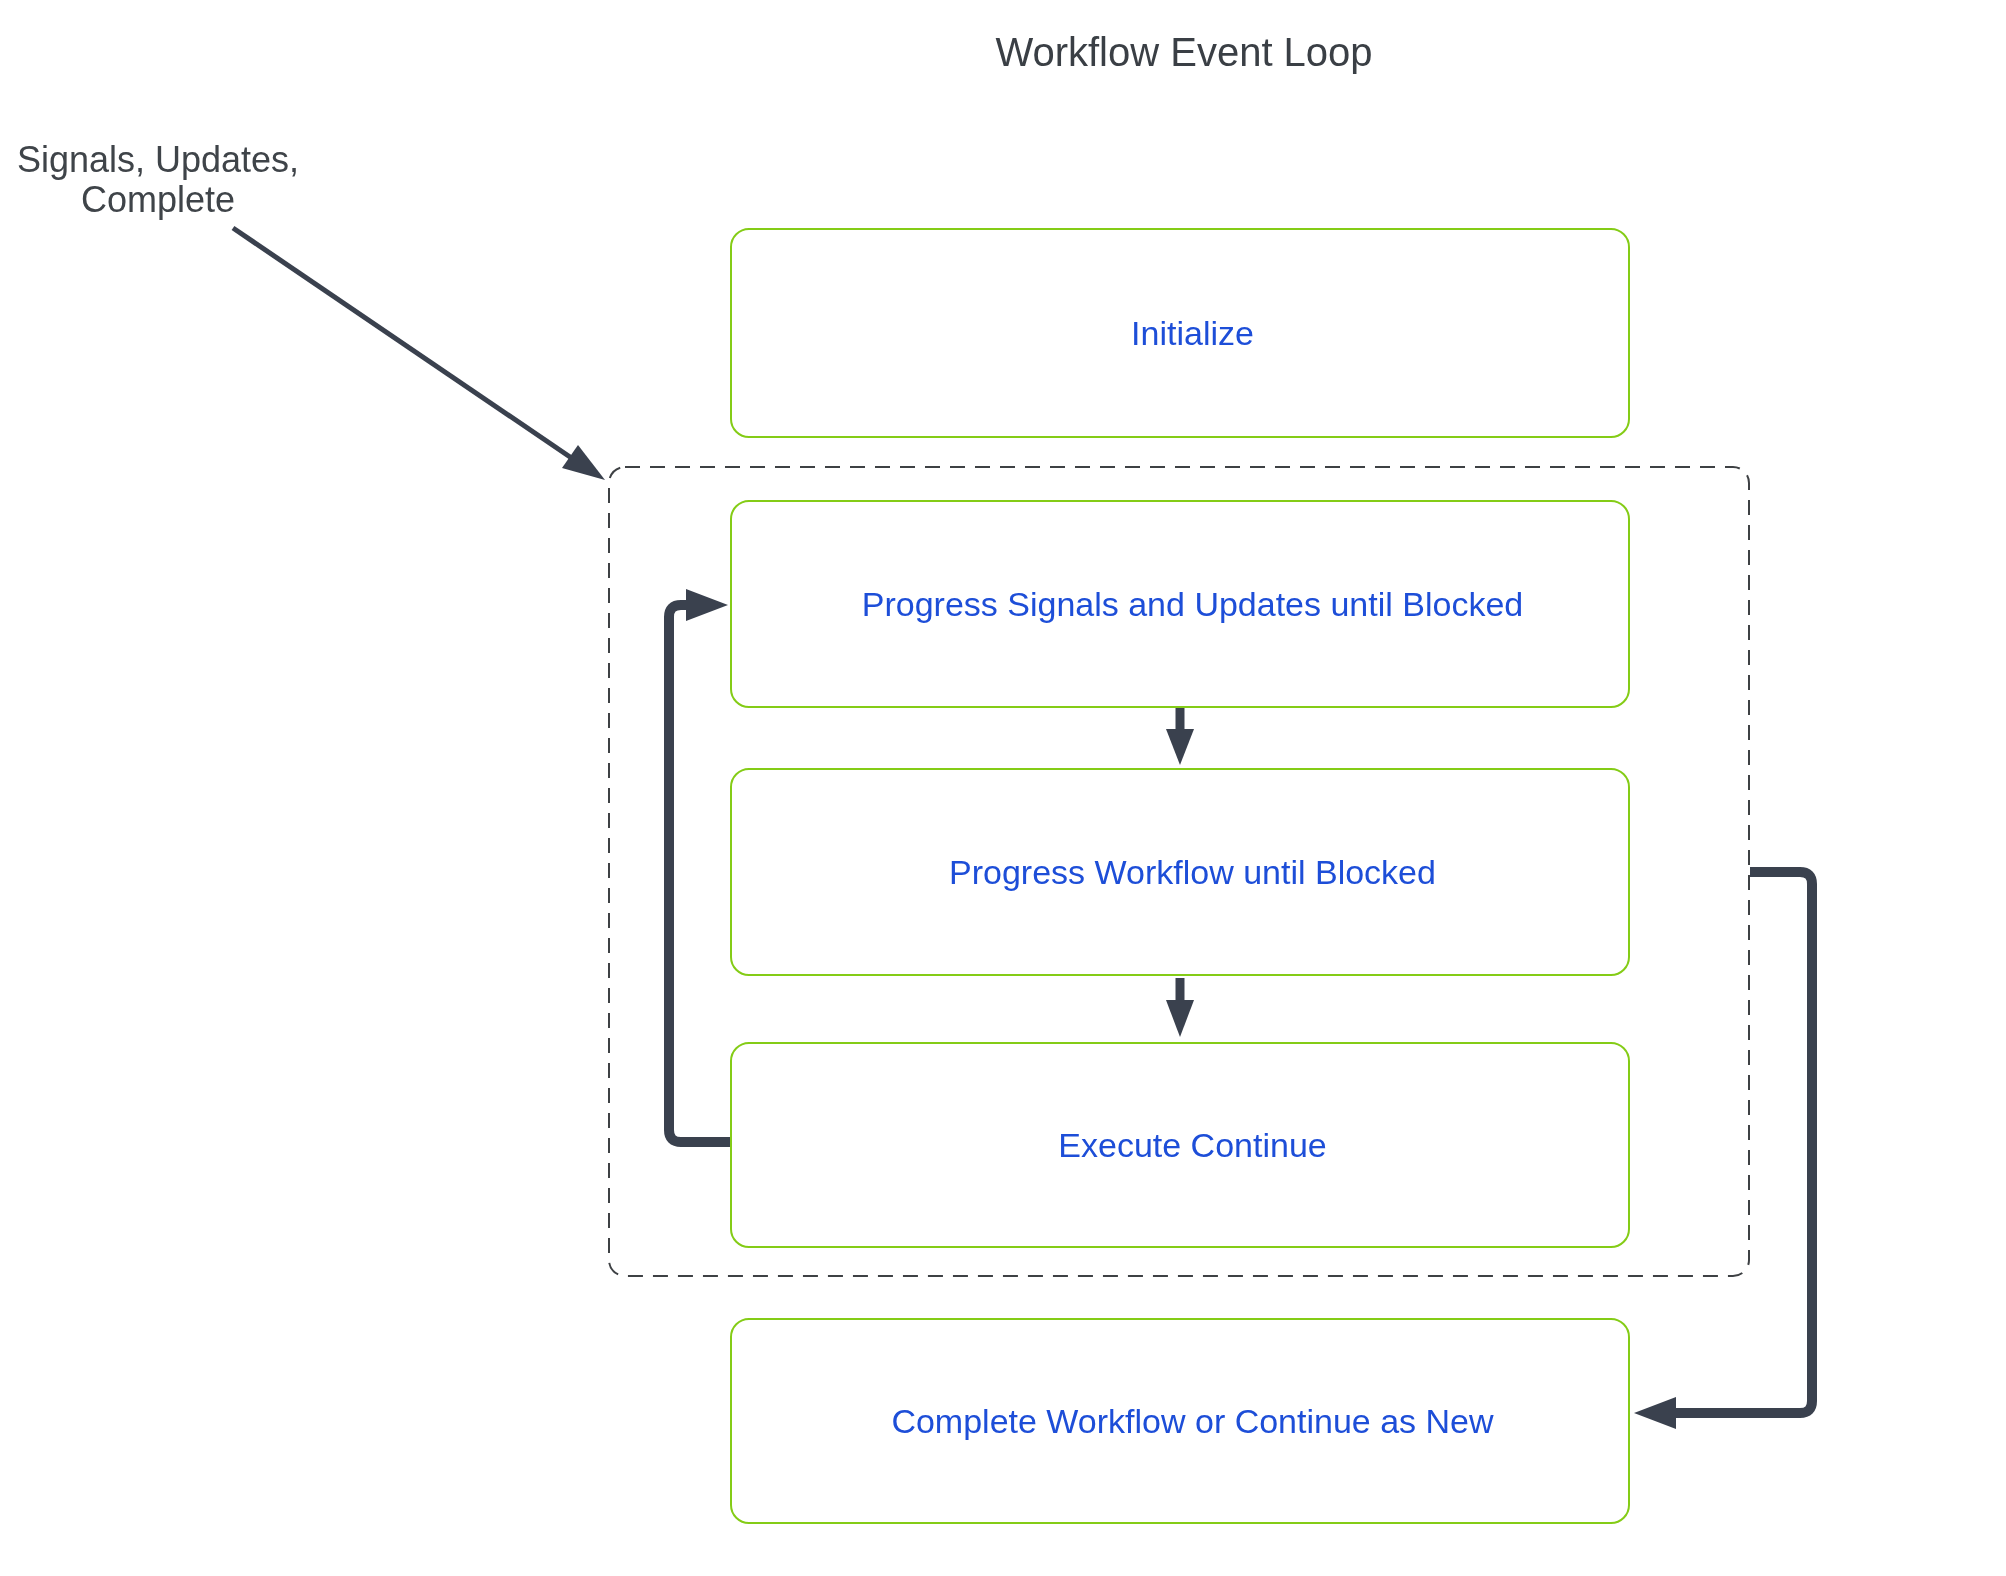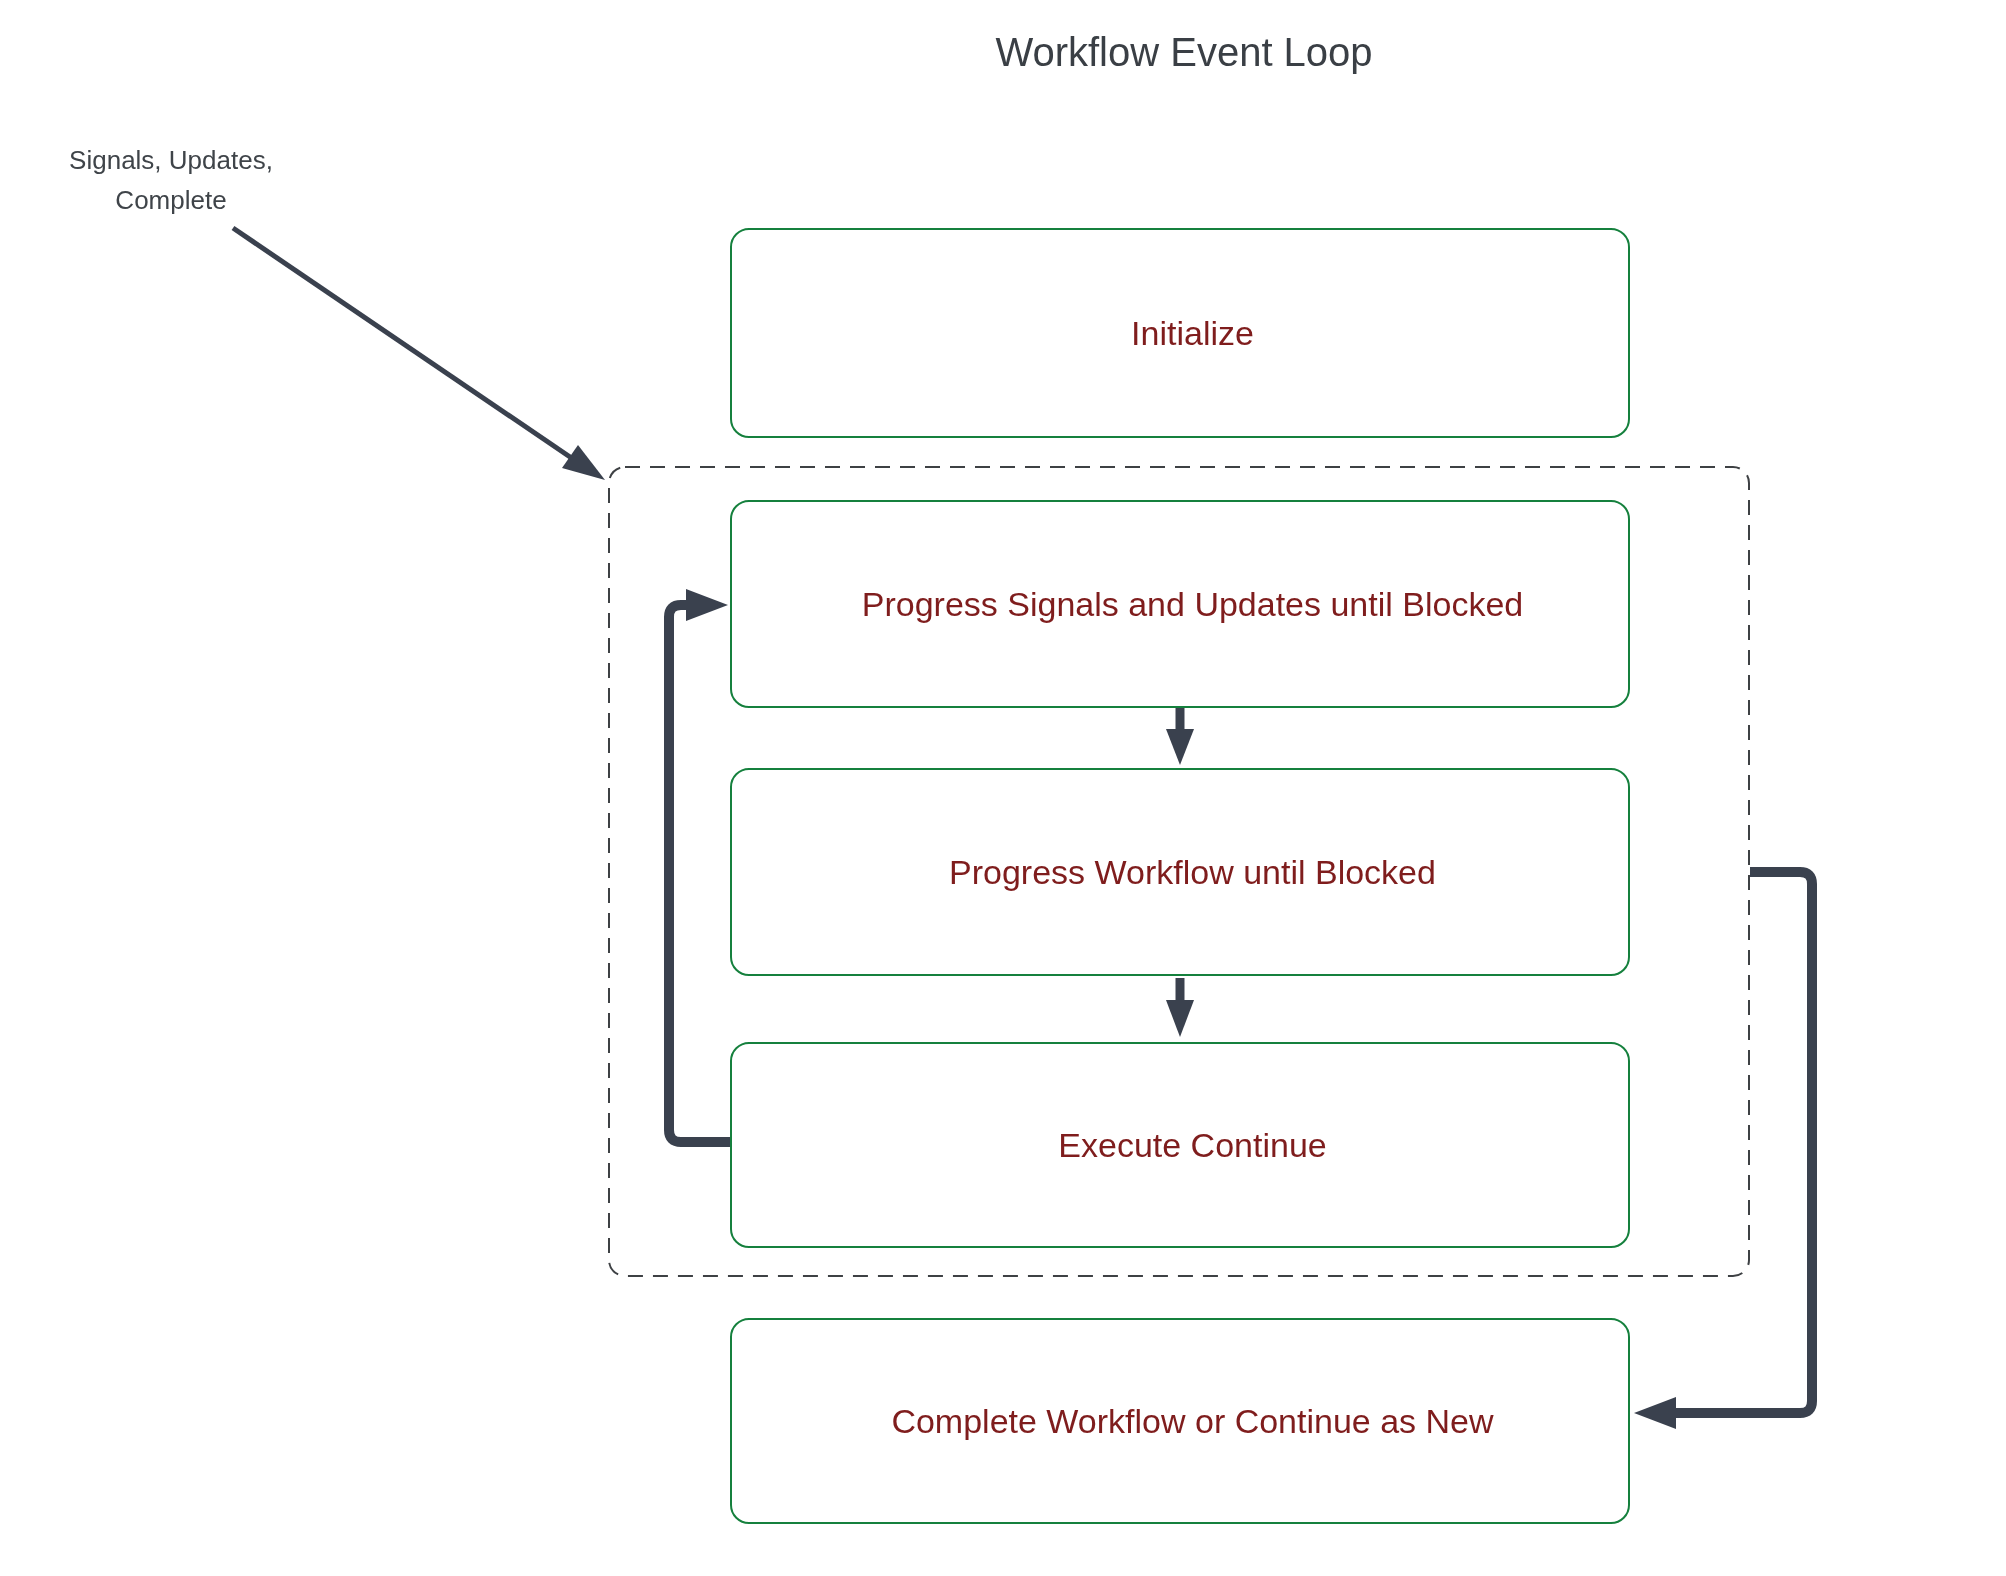--- a/index.html
+++ b/index.html
@@ -21,42 +21,42 @@
     left: 734px;
     top: 30px;
     width: 900px;
     text-align: center;
     font-size: 40px;
     color: #3a3f45;
     white-space: nowrap;
   }
   .annotation {
     position: absolute;
-    left: 25px;
+    left: 12px;
     top: 140px;
     width: 292px;
     text-align: center;
-    font-size: 26px;
+    font-size: 36px;
     line-height: 40px;
     color: #3f4449;
   }
   .node {
     position: absolute;
     left: 730px;
     width: 900px;
     box-sizing: border-box;
     background: #ffffff;
-    border: 2px solid #15803d;
+    border: 2px solid #84cc16;
     border-radius: 19px;
     display: flex;
     align-items: center;
     justify-content: center;
     text-align: center;
     font-size: 34px;
-    color: #7f1d1d;
+    color: #1d4ed8;
     z-index: 2;
     padding-left: 25px;
   }
   .node-initialize        { top: 228px;  height: 210px; }
   .node-progress-signals  { top: 500px;  height: 208px; }
   .node-progress-workflow { top: 768px;  height: 208px; }
   .node-execute-queries   { top: 1042px; height: 206px; }
   .node-complete          { top: 1318px; height: 206px; }
   .dashed-region {
     position: absolute;

